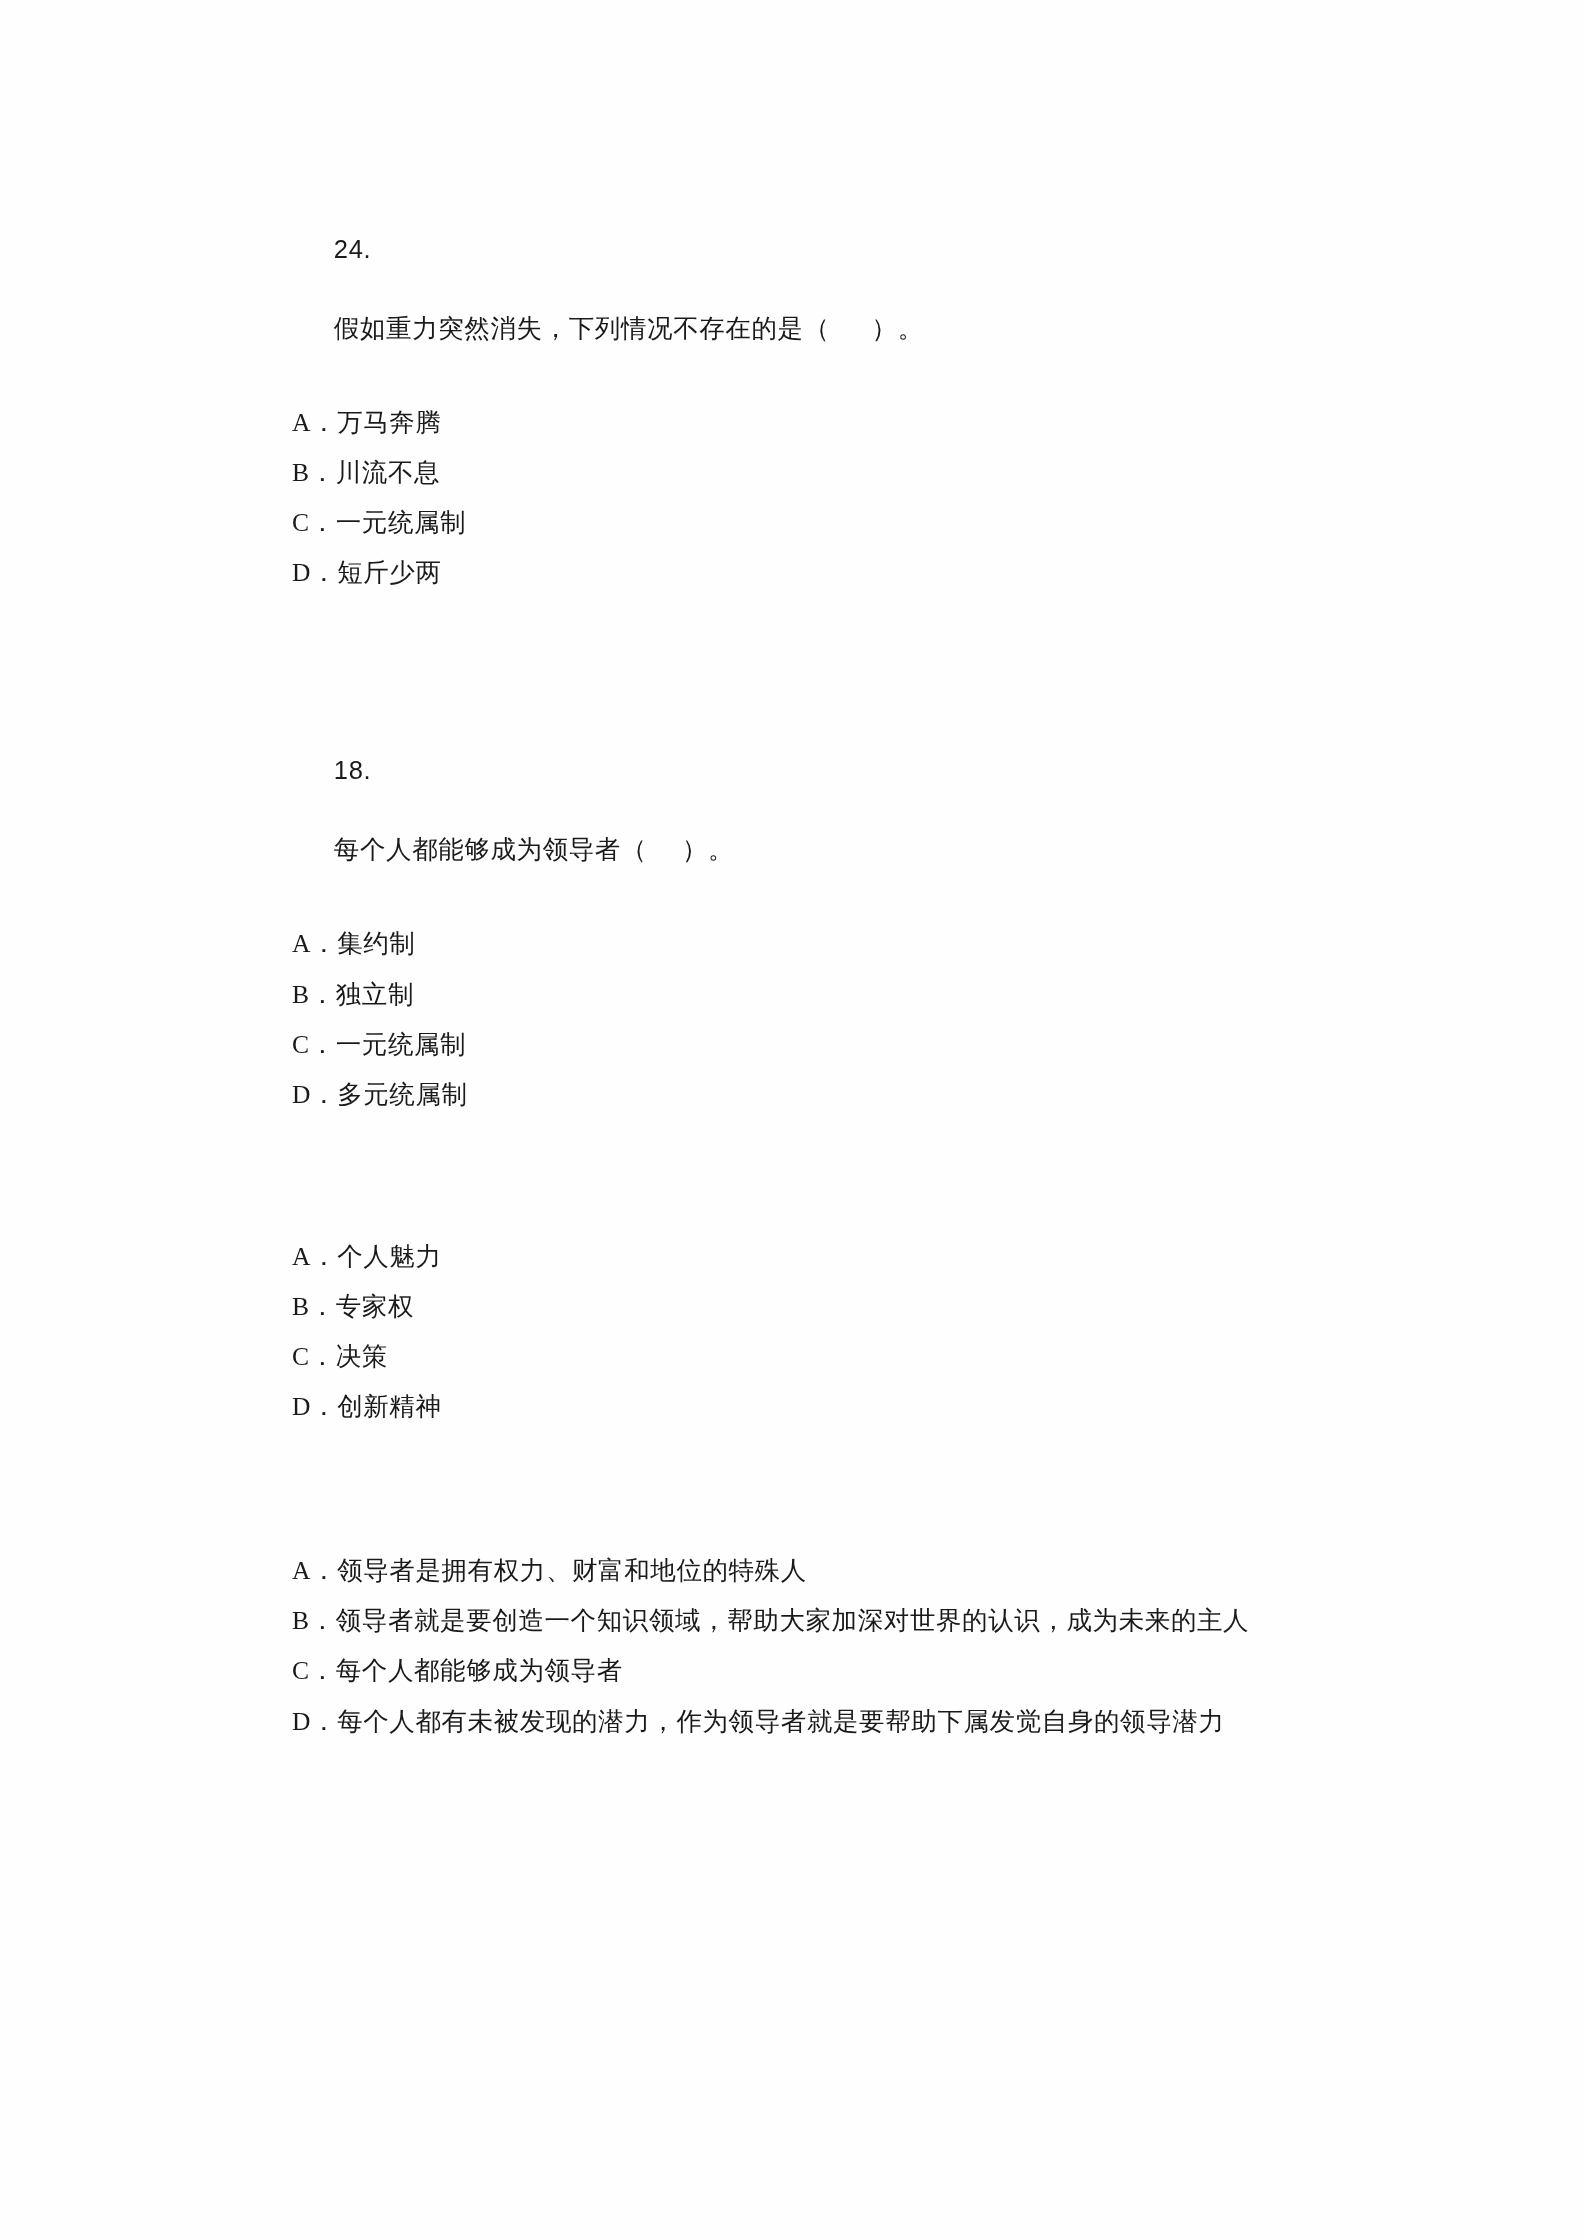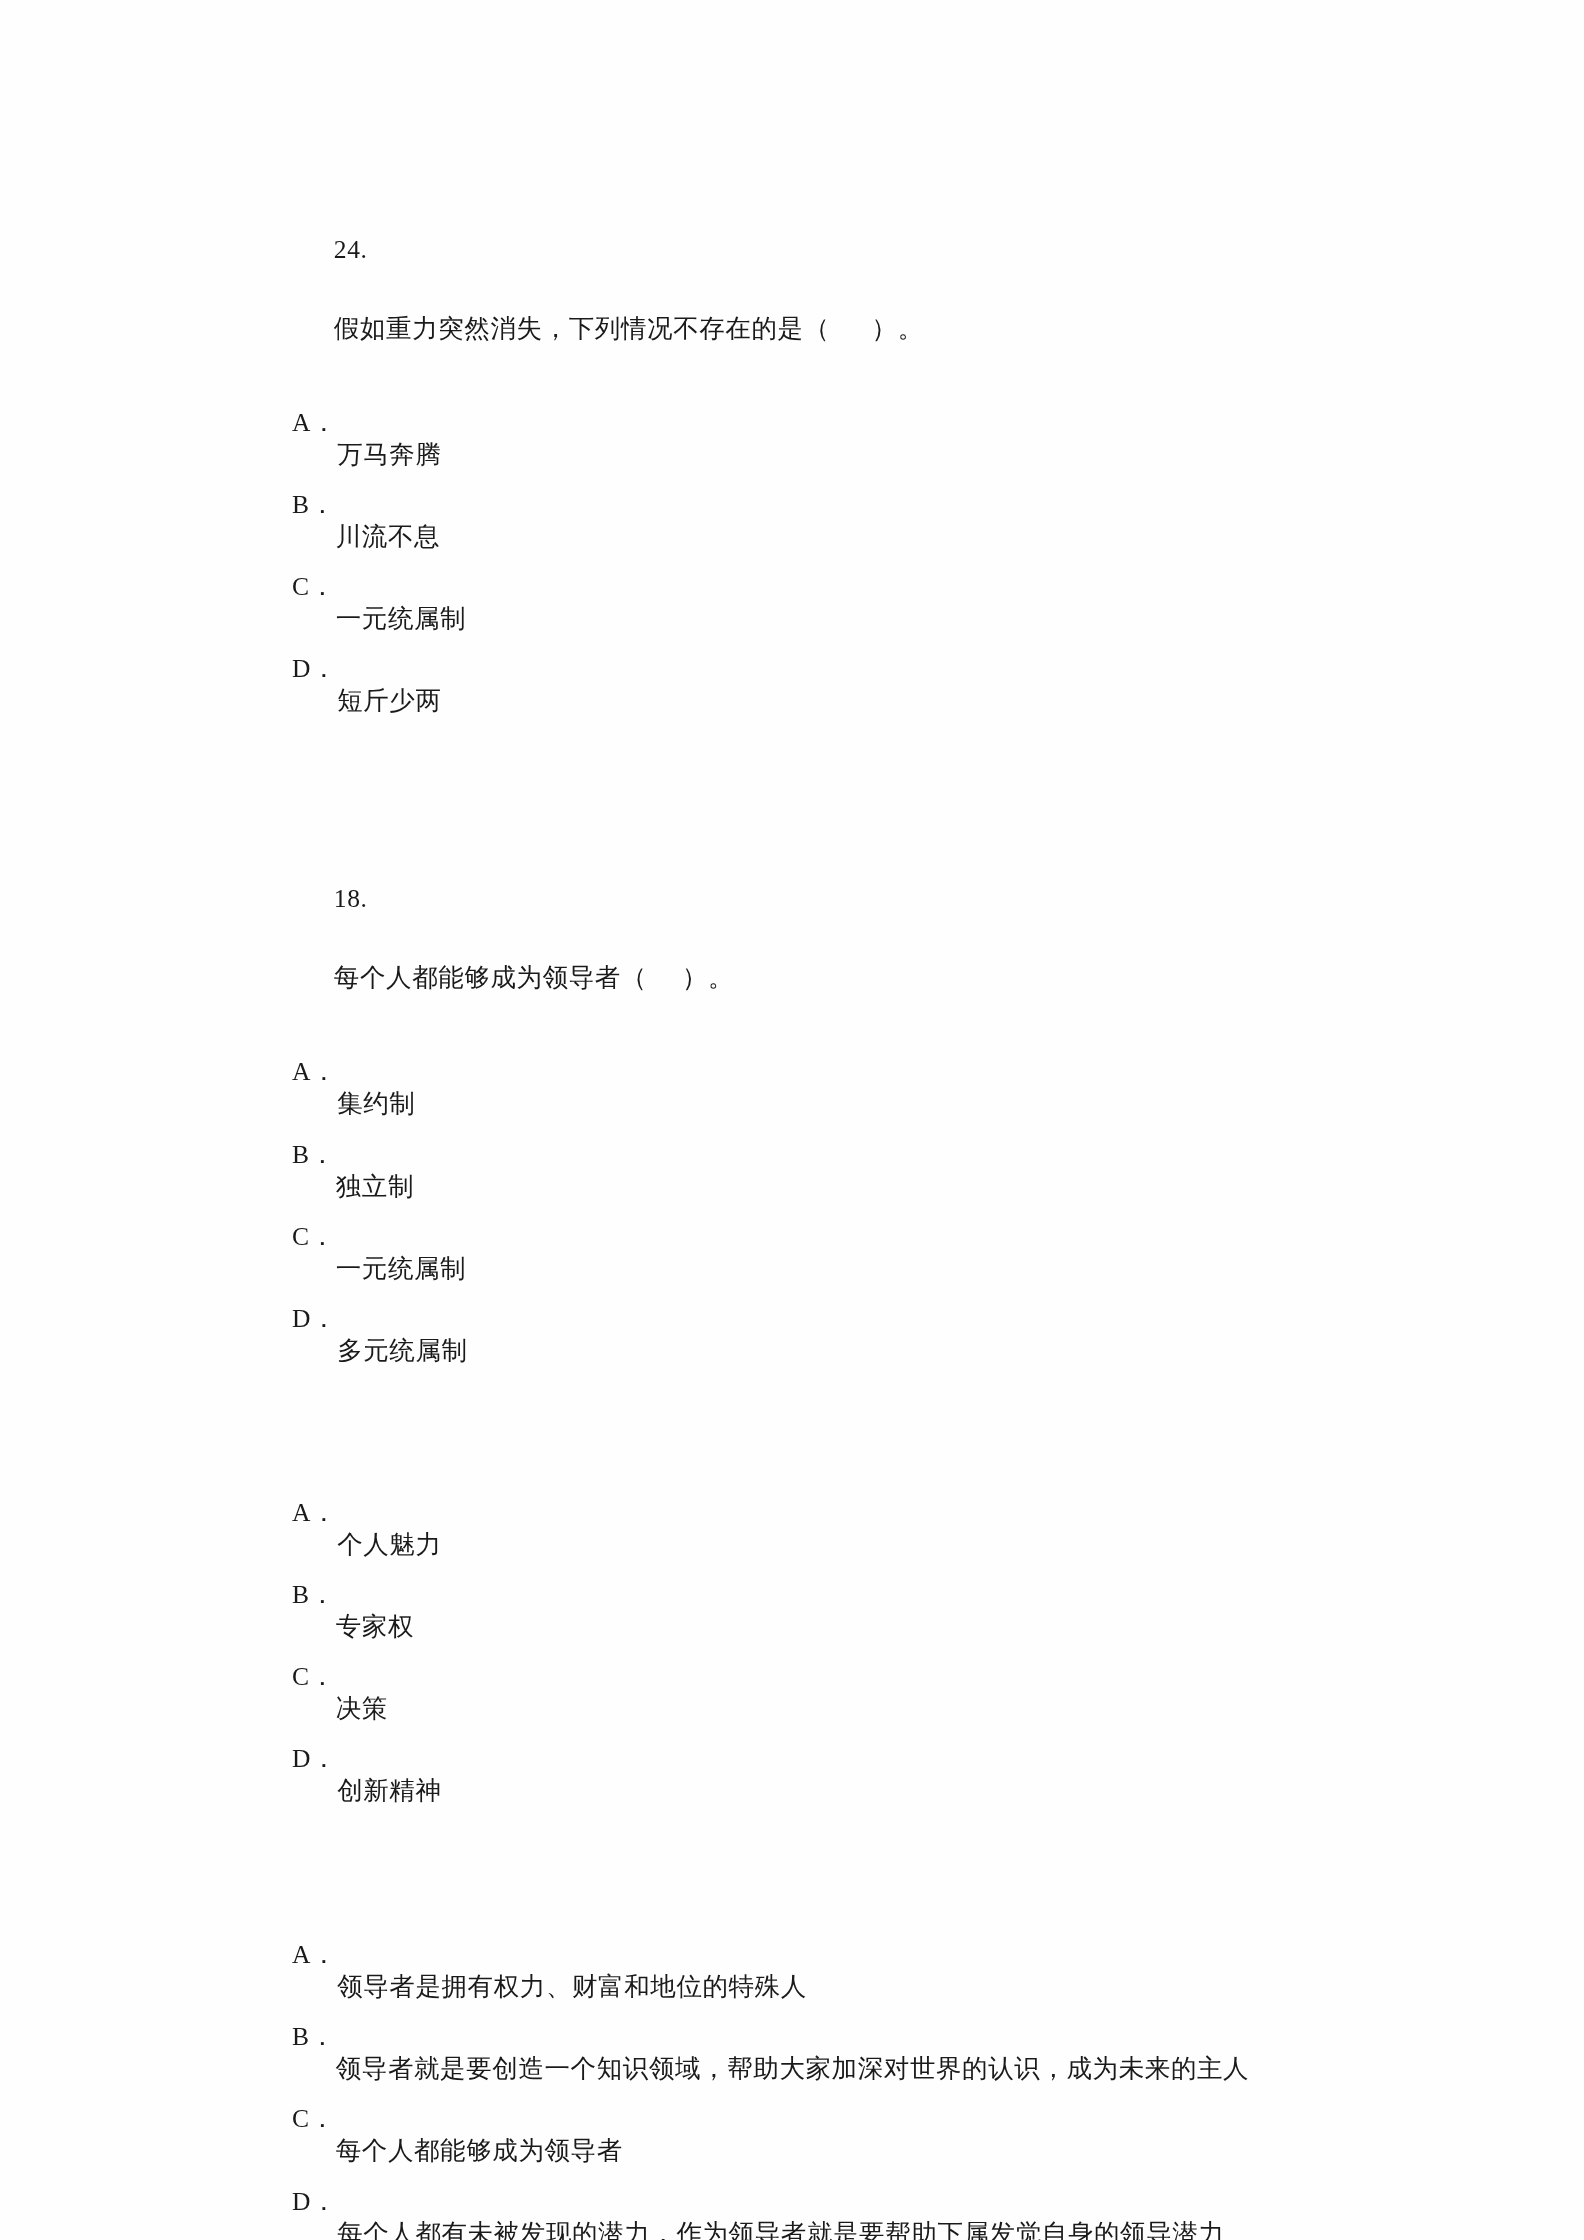--- a/index.html
+++ b/index.html
@@ -26,39 +26,38 @@
     margin-bottom: 122px;
   }
   .q-stem {
     font-size: 25.5px;
     line-height: 1.55;
     letter-spacing: 0.6px;
     margin-bottom: 14px;
     white-space: pre-wrap;
   }
   .q-num {
-    font-family: Liberation Serif, serif;
+    font-family: Liberation Sans, sans-serif;
   }
   .option {
     font-size: 25.5px;
     line-height: 1.62;
     letter-spacing: 0.6px;
     margin-bottom: 9px;
     display: flex;
     align-items: flex-start;
   }
   .opt-letter {
     display: inline-block;
     min-width: 40px;
     font-family: "Liberation Serif", serif;
   }
   .opt-text {
     display: inline-block;
     white-space: pre-wrap;
-    margin-top: 32px;
   }
   
   .q-24 { margin-bottom: 118px; }
   .q-25 { margin-bottom: 120px; }
   .q-26 { margin-bottom: 122px; }
   .q-27 { margin-bottom: 120px; }
 </style>
 </head>
 <body>
 

